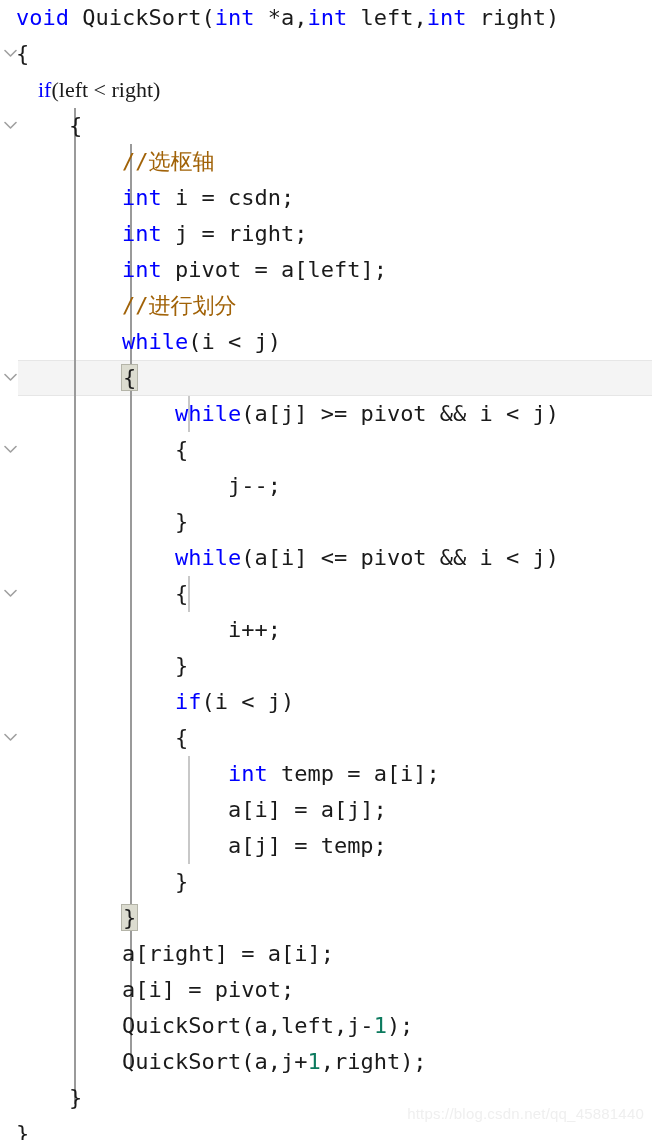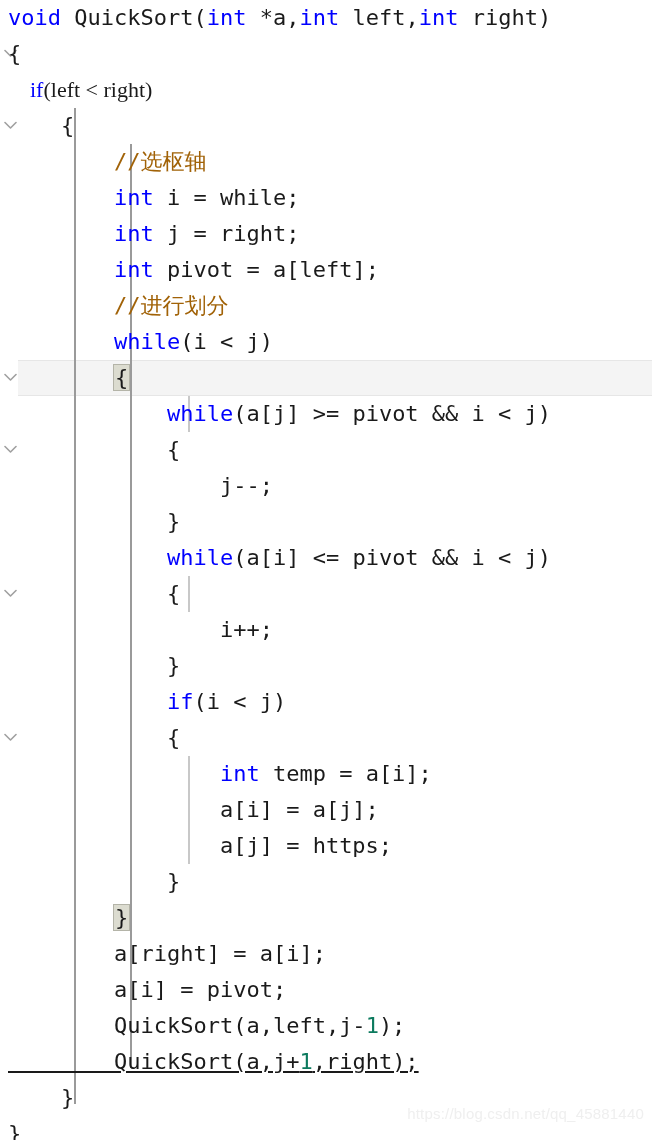--- a/index.html
+++ b/index.html
@@ -50,26 +50,26 @@
     height: 36px;
     background: #f4f4f4;
     border-top: 1px solid #e6e6e6;
     border-bottom: 1px solid #e6e6e6;
     box-sizing: border-box;
   }
 
   
   .line {
     position: absolute;
-    left: 8px;
+    left: 0;
     height: 36px;
     line-height: 36px;
     white-space: pre;
     color: #1a1a1a;
-    padding-left: 0;
+    padding-left: 16px;
   }
 
   
   .kw   { color: #0000ff; }
   .cmt  { color: #a16207; }
   .num  { color: #0c7a5e; }
   .pl   { color: #1a1a1a; }
 
   
   .bracebox {
@@ -138,43 +138,43 @@
           <path d="M1 1.5 L6.5 7 L12 1.5" fill="none" stroke="currentColor" stroke-width="1.6" stroke-linecap="round" stroke-linejoin="round"></path>
         </svg>
       </div>
     </div>
   <div id="code-layer">
       <div class="line" style="top: 0px;"><span class="kw">void</span><span class="pl"> QuickSort(</span><span class="kw">int</span><span class="pl"> *a,</span><span class="kw">int</span><span class="pl"> left,</span><span class="kw">int</span><span class="pl"> right)</span></div>
       <div class="line" style="top: 36px;"><span class="pl">{</span></div>
       <div class="line" style="top: 72px; font-family: Liberation Serif, serif;"><span class="pl">    </span><span class="kw">if</span><span class="pl">(left &lt; right)</span></div>
       <div class="line" style="top: 108px;"><span class="pl">    {</span></div>
       <div class="line" style="top: 144px;"><span class="pl">        </span><span class="cmt">//选枢轴</span></div>
-      <div class="line" style="top: 180px;"><span class="pl">        </span><span class="kw">int</span><span class="pl"> i = while;</span></div>
+      <div class="line" style="top: 180px;"><span class="pl">        </span><span class="kw">int</span><span class="pl"> i = csdn;</span></div>
       <div class="line" style="top: 216px;"><span class="pl">        </span><span class="kw">int</span><span class="pl"> j = right;</span></div>
       <div class="line" style="top: 252px;"><span class="pl">        </span><span class="kw">int</span><span class="pl"> pivot = a[left];</span></div>
       <div class="line" style="top: 288px;"><span class="pl">        </span><span class="cmt">//进行划分</span></div>
       <div class="line" style="top: 324px;"><span class="pl">        </span><span class="kw">while</span><span class="pl">(i &lt; j)</span></div>
       <div class="line" style="top: 360px;"><span class="pl">        </span><span class="pl bracebox">{</span></div>
       <div class="line" style="top: 396px;"><span class="pl">            </span><span class="kw">while</span><span class="pl">(a[j] &gt;= pivot &amp;&amp; i &lt; j)</span></div>
       <div class="line" style="top: 432px;"><span class="pl">            {</span></div>
       <div class="line" style="top: 468px;"><span class="pl">                j--;</span></div>
       <div class="line" style="top: 504px;"><span class="pl">            }</span></div>
       <div class="line" style="top: 540px;"><span class="pl">            </span><span class="kw">while</span><span class="pl">(a[i] &lt;= pivot &amp;&amp; i &lt; j)</span></div>
       <div class="line" style="top: 576px;"><span class="pl">            {</span></div>
       <div class="line" style="top: 612px;"><span class="pl">                i++;</span></div>
       <div class="line" style="top: 648px;"><span class="pl">            }</span></div>
       <div class="line" style="top: 684px;"><span class="pl">            </span><span class="kw">if</span><span class="pl">(i &lt; j)</span></div>
       <div class="line" style="top: 720px;"><span class="pl">            {</span></div>
       <div class="line" style="top: 756px;"><span class="pl">                </span><span class="kw">int</span><span class="pl"> temp = a[i];</span></div>
       <div class="line" style="top: 792px;"><span class="pl">                a[i] = a[j];</span></div>
-      <div class="line" style="top: 828px;"><span class="pl">                a[j] = https;</span></div>
+      <div class="line" style="top: 828px;"><span class="pl">                a[j] = temp;</span></div>
       <div class="line" style="top: 864px;"><span class="pl">            }</span></div>
       <div class="line" style="top: 900px;"><span class="pl">        </span><span class="pl bracebox">}</span></div>
       <div class="line" style="top: 936px;"><span class="pl">        a[right] = a[i];</span></div>
       <div class="line" style="top: 972px;"><span class="pl">        a[i] = pivot;</span></div>
       <div class="line" style="top: 1008px;"><span class="pl">        QuickSort(a,left,j-</span><span class="num">1</span><span class="pl">);</span></div>
-      <div class="line" style="top: 1044px; text-decoration: underline;"><span class="pl">        QuickSort(a,j+</span><span class="num">1</span><span class="pl">,right);</span></div>
+      <div class="line" style="top: 1044px;"><span class="pl">        QuickSort(a,j+</span><span class="num">1</span><span class="pl">,right);</span></div>
       <div class="line" style="top: 1080px;"><span class="pl">    }</span></div>
       <div class="line" style="top: 1116px;"><span class="pl">}</span></div>
     </div>
 
   <div class="watermark">https://blog.csdn.net/qq_45881440</div>
 </div>
 
 </body></html>

